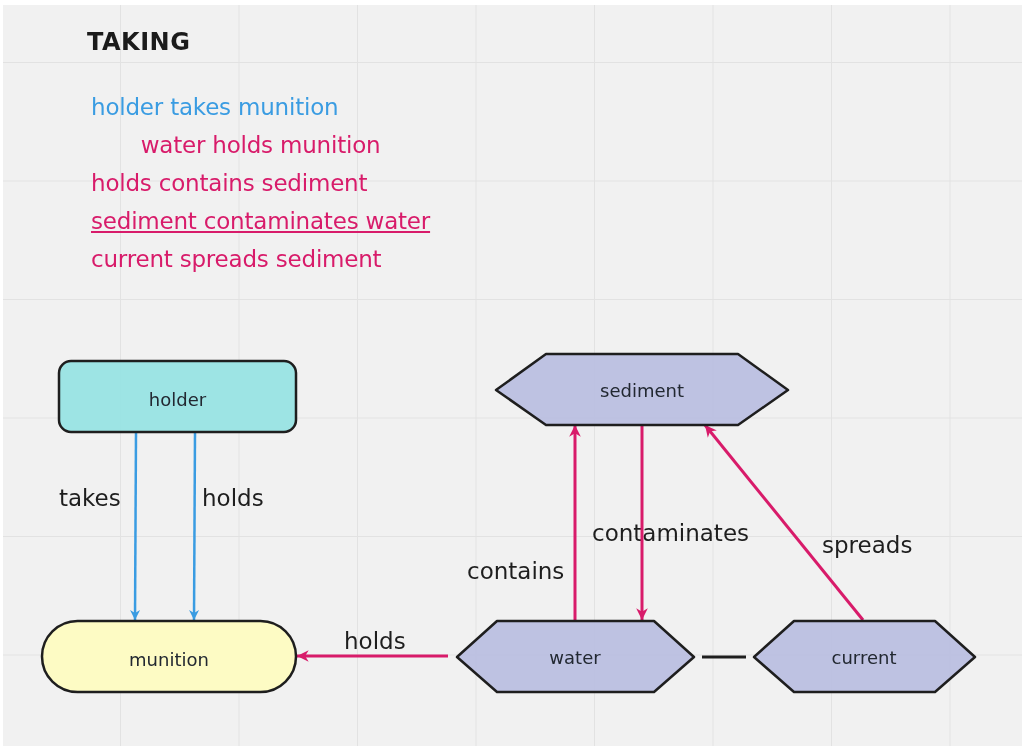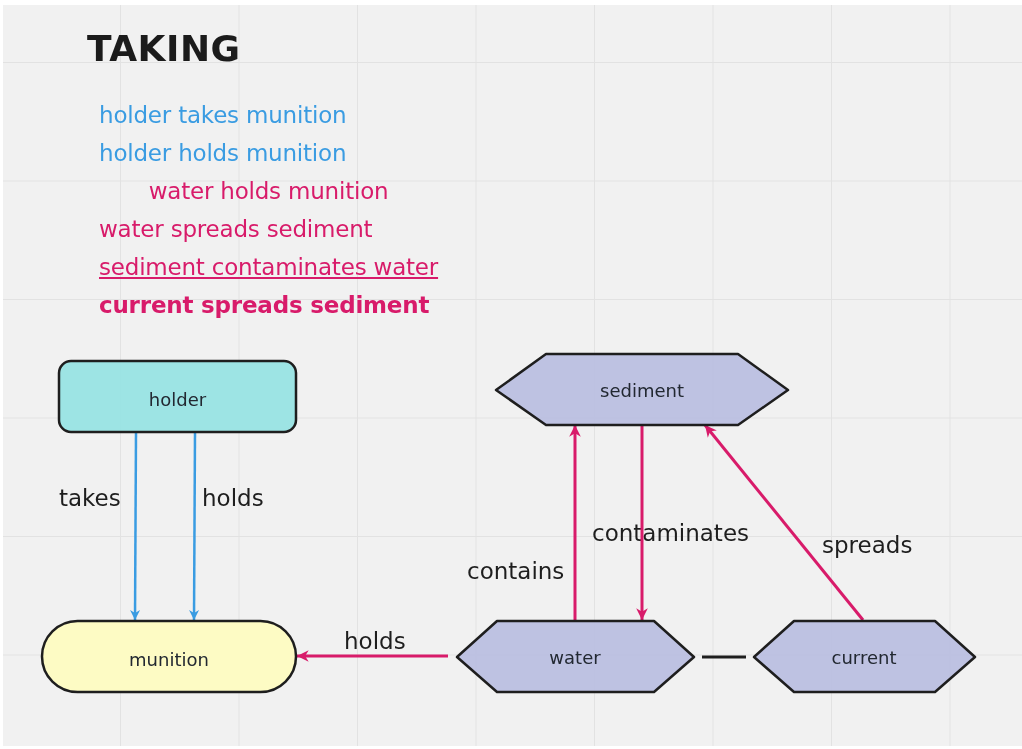--- a/index.html
+++ b/index.html
@@ -9,43 +9,42 @@
       position: absolute; left: 3px; top: 5px; width: 1019px; height: 741px;
       background-color: #f1f1f1;
       background-image:
         linear-gradient(to right, #e2e2e2 1px, transparent 1px),
         linear-gradient(to bottom, #e2e2e2 1px, transparent 1px);
       background-size: 118.5px 118.5px;
       background-position: 117px 57px;
     }
     .title {
       position: absolute; left: 87px; top: 28px; margin: 0;
-      font-size: 36px; font-weight: bold; color: #1b1b1b; letter-spacing: 0.5px;
+      font-size: 24px; font-weight: bold; color: #1b1b1b; letter-spacing: 0.5px;
       font-family: "DejaVu Sans", sans-serif;
     }
-    .facts { position: absolute; left: 87px; top: 84px; margin: 12px; padding: 0; list-style: none; }
+    .facts { position: absolute; left: 87px; top: 84px; margin: 4px; padding: 0; list-style: none; }
     .facts li { font-size: 23px; line-height: 38px; height: 38px; white-space: nowrap; letter-spacing: -0.2px; }
     #diagram { position: absolute; left: 0; top: 0; }
     .node-label { font-family: "DejaVu Sans", sans-serif; font-size: 18px; fill: #222831; }
     .edge-label { font-family: "DejaVu Sans", sans-serif; font-size: 23px; fill: #1e1e1e; }
   </style>
 </head>
 <body>
 
 <div id="canvas"></div>
 
 <h1 class="title">TAKING</h1>
 
 <ul class="facts">
   <li style="color: rgb(58, 156, 226);">holder takes munition</li>
-  <li style="color: rgb(58, 156, 226);">holder holds munition</li>
   <li style="color: rgb(216, 27, 106); text-align: center;">water holds munition</li>
-  <li style="color: rgb(216, 27, 106);">water spreads sediment</li>
+  <li style="color: rgb(216, 27, 106);">holds contains sediment</li>
   <li style="color: rgb(216, 27, 106); text-decoration: underline;">sediment contaminates water</li>
-  <li style="color: rgb(216, 27, 106); font-weight: bold;">current spreads sediment</li>
+  <li style="color: rgb(216, 27, 106);">current spreads sediment</li>
 </ul>
 
 <svg id="diagram" width="1022" height="749" viewBox="0 0 1022 749">
   <defs>
     <marker id="arrow-blue" viewBox="0 0 12 12" refX="11" refY="6" markerWidth="12" markerHeight="12" markerUnits="userSpaceOnUse" orient="auto">
       <path d="M1,1 L11,6 L1,11 L4,6 Z" fill="#3a9ce2"></path>
     </marker>
     <marker id="arrow-magenta" viewBox="0 0 12 12" refX="11" refY="6" markerWidth="14" markerHeight="14" markerUnits="userSpaceOnUse" orient="auto">
       <path d="M1,1 L11,6 L1,11 L4,6 Z" fill="#d81b6a"></path>
     </marker>

